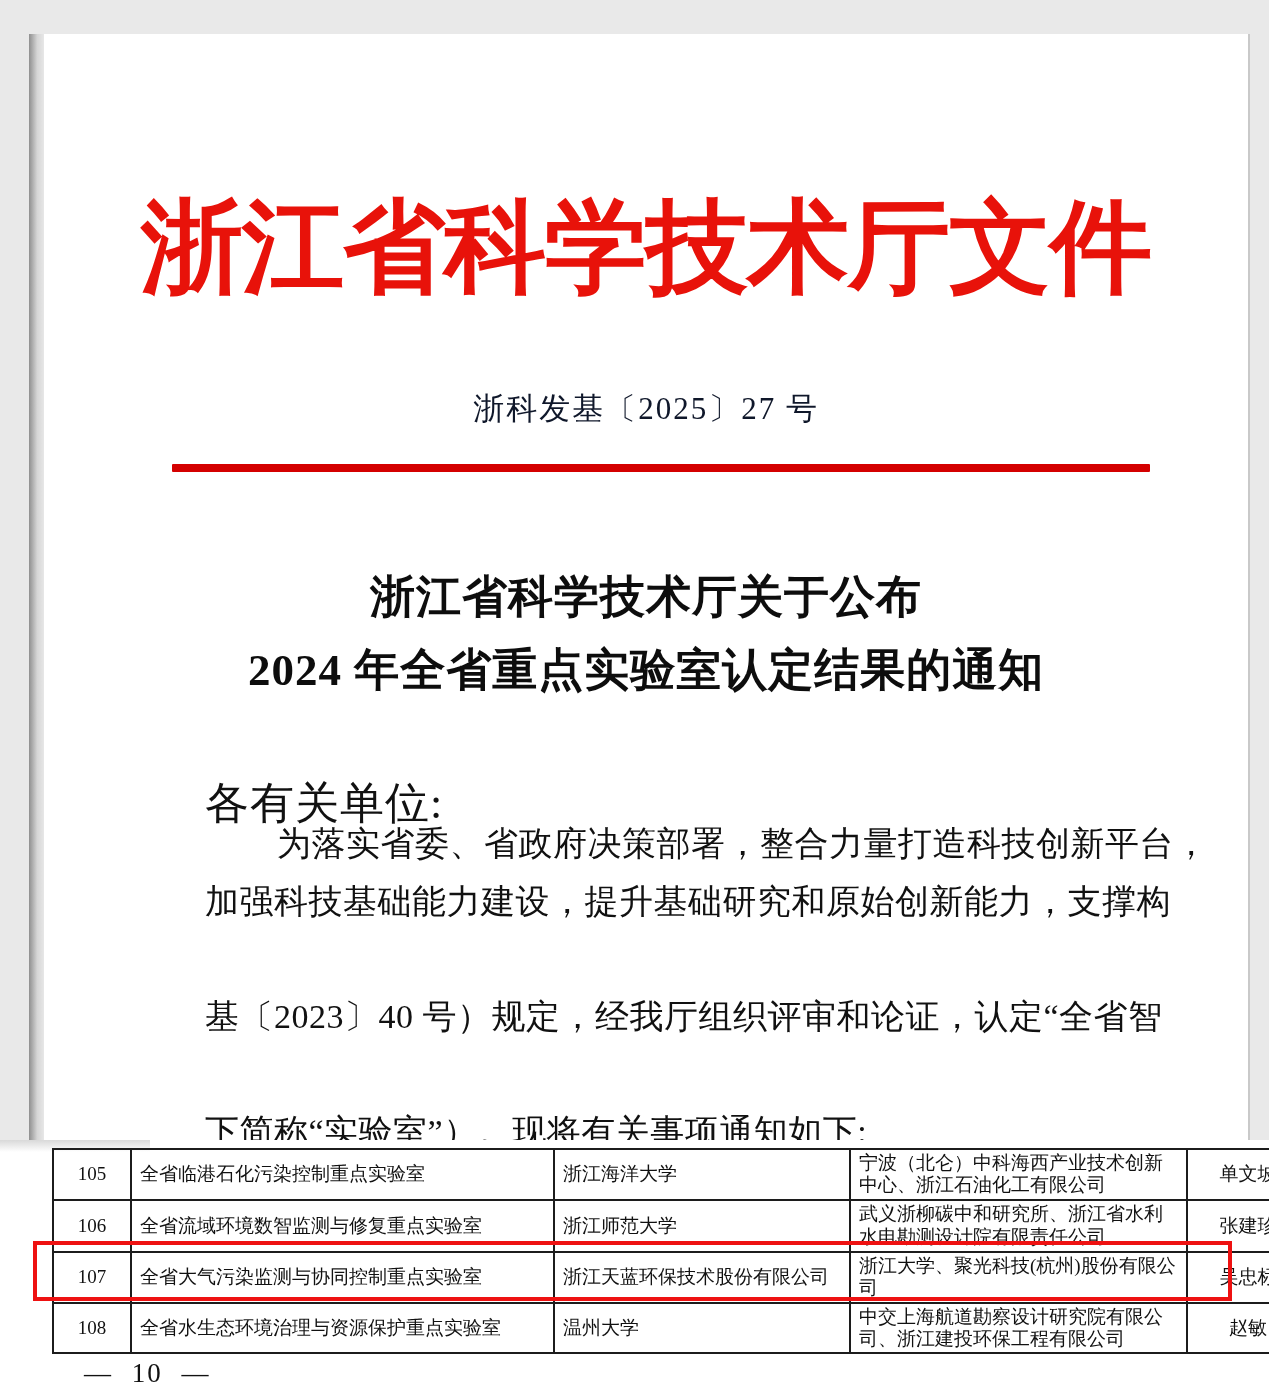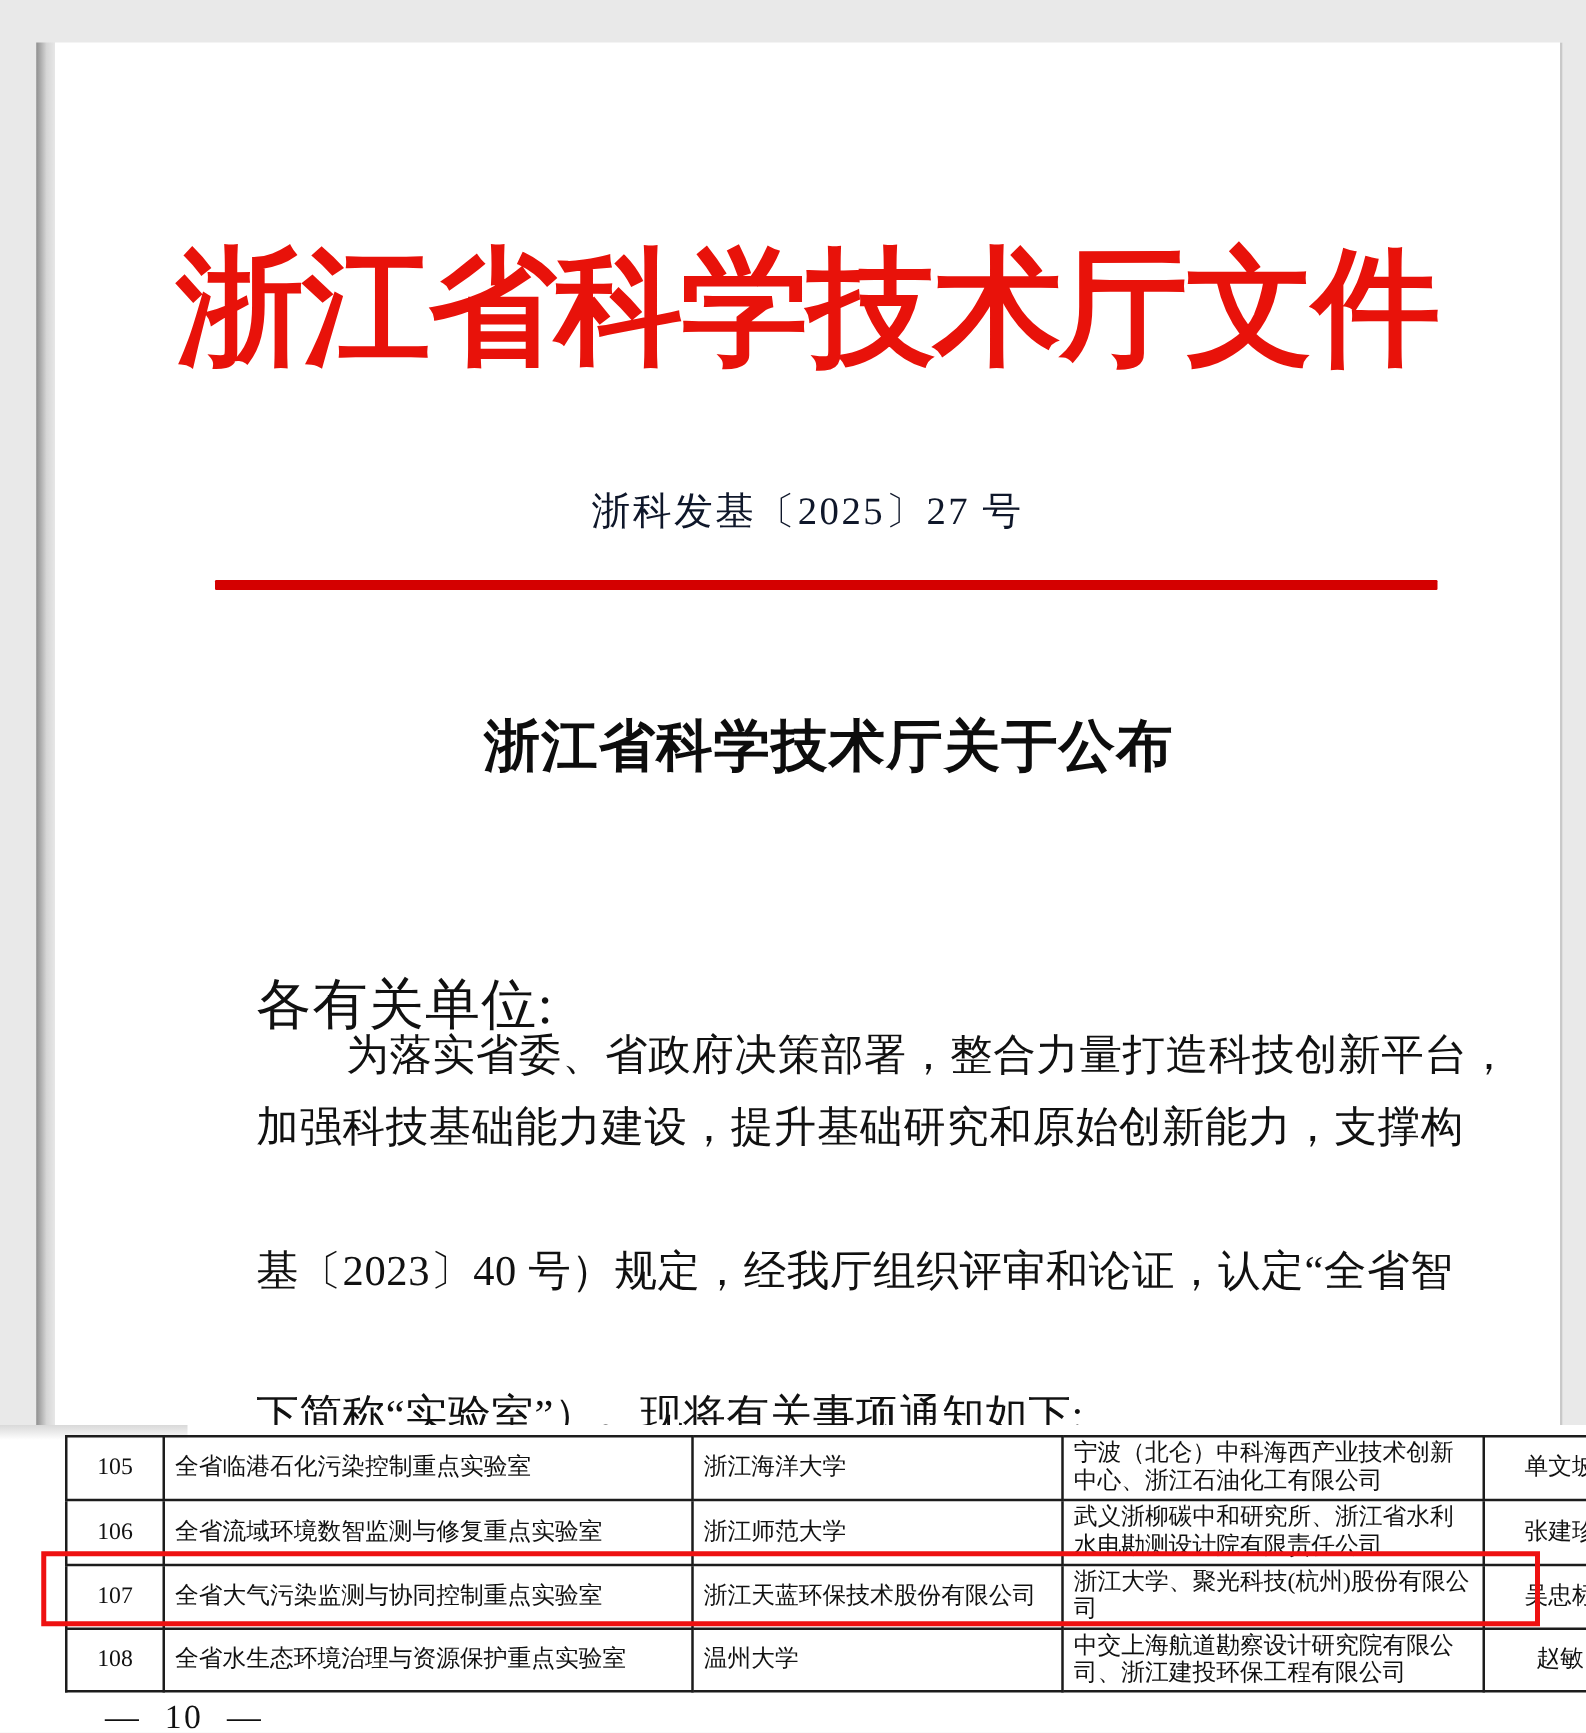--- a/index.html
+++ b/index.html
@@ -34,21 +34,21 @@
   .doc-number{
     position:absolute;left:0;top:354px;width:100%;
     text-align:center;font-size:31px;color:#0f172a;
     letter-spacing:2px;white-space:nowrap;
   }
   .red-divider{
     position:absolute;left:128px;top:430px;width:978px;height:8px;
     background:#d40000;border-radius:1px;
   }
   .notice-title{position:absolute;left:0;width:100%;text-align:center;
-    font-size:45px;font-weight:700;color:#0d0d0d;letter-spacing:1px;white-space:nowrap;padding-left:17px;}
+    font-size:45px;font-weight:700;color:#0d0d0d;letter-spacing:1px;white-space:nowrap;}
   .notice-title.l1{top:533px;}
   .notice-title.l2{top:606px;}
   .salutation{
     position:absolute;left:161px;top:740px;
     font-size:44px;color:#111;letter-spacing:1px;white-space:nowrap;
   }
   .body-line{
     position:absolute;left:161px;
     font-size:34px;color:#111;letter-spacing:0.5px;white-space:nowrap;
   }
@@ -108,20 +108,21 @@
   <div class="left-edge"></div>
 
   <div class="top-page">
     <div class="agency-header">浙江省科学技术厅文件</div>
 
     <div class="doc-number">浙科发基〔2025〕27 号</div>
 
     <div class="red-divider"></div>
 
     <div class="notice-title l1">浙江省科学技术厅关于公布</div>
+    <div class="notice-title l2">2024 年全省重点实验室认定结果的通知</div>
 
     <div class="salutation">各有关单位:</div>
 
     <div class="body-line bl1">加强科技基础能力建设，提升基础研究和原始创新能力，支撑构</div>
     <div class="body-line indent bl0">为落实省委、省政府决策部署，整合力量打造科技创新平台，</div>
     <div class="body-line bl3">基〔2023〕40 号）规定，经我厅组织评审和论证，认定“全省智</div>
     <div class="body-line bl5">下简称“实验室”）。现将有关事项通知如下:</div>
   </div>
 
   <div class="bottom-sheet"></div>

